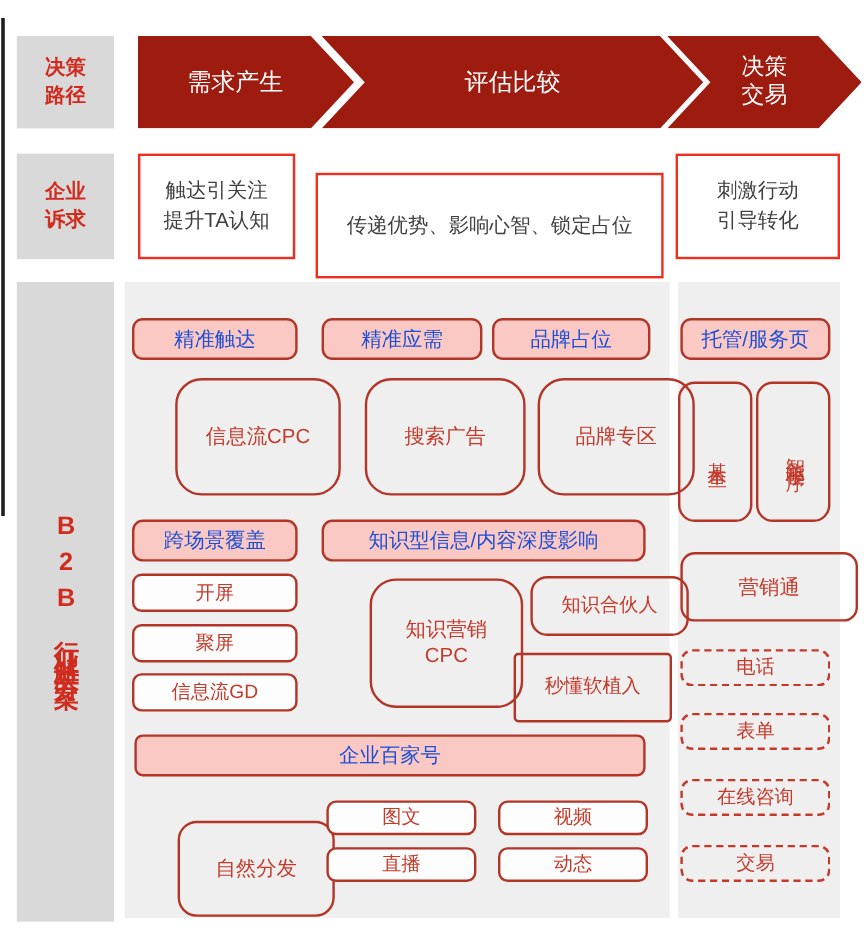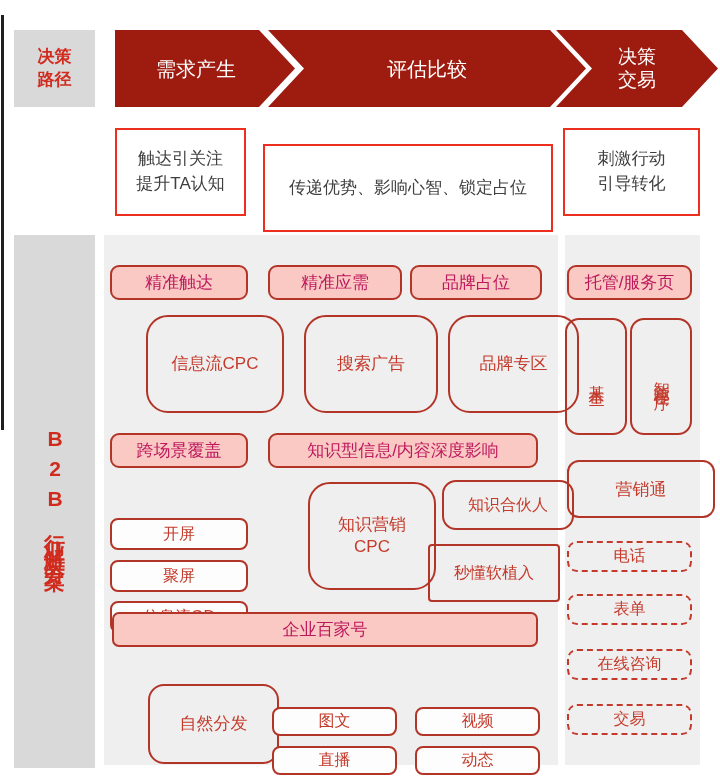--- a/index.html
+++ b/index.html
@@ -28,25 +28,25 @@
 
   
   .panel{background:#f0efef;}
   .sol-label-col{left:14px;top:235px;width:81px;height:533px;background:#d9d9d9;
                  display:flex;justify-content:center;align-items:flex-start;padding-top:192px;}
   .vtext{writing-mode:vertical-rl;text-orientation:upright;}
   .sol-label-text{color:#d12b1e;font-size:21px;font-weight:bold;letter-spacing:7px;}
 
   
   .pill{background:#fac9c4;border:2px solid #b23527;border-radius:9px;
-        color:#be185d;font-size:17px;}
+        color:#1d4ed8;font-size:17px;}
   .box-lg{border:2px solid #b23527;border-radius:22px;background:transparent;
           color:#c43a2b;font-size:17px;line-height:1.3;margin-left:36px;}
   .box-sm{border:2px solid #b23527;border-radius:8px;background:#fdfdfd;
-          color:#c43a2b;font-size:16px;margin-top:40px;}
+          color:#c43a2b;font-size:16px;}
   .box-solid{border:2px solid #b23527;border-radius:12px;background:transparent;
              color:#c43a2b;font-size:17px;}
   .box-dashed{border:2px dashed #c5392b;border-radius:10px;background:transparent;
               color:#c43a2b;font-size:16px;}
   .vbox{border:2px solid #b23527;border-radius:14px;background:transparent;
         color:#c43a2b;font-size:16px;letter-spacing:3px;}
 </style>
 </head>
 <body>
 
@@ -54,20 +54,22 @@
 
   <div class="abs accent-line"></div>
 
   <div class="abs rowlabel center preline" style="top:30px;height:77px;">决策
 路径</div>
   <div class="abs arrow arrow-first center" style="left:115px;width:180px;padding-right:34px;padding-left:16px;">需求产生</div>
   <div class="abs arrow arrow-mid center" style="left:268px;width:318px;padding-left:36px;padding-right:36px;">评估比较</div>
   <div class="abs arrow arrow-mid center preline" style="left:556px;width:162px;padding-left:34px;padding-right:34px;font-size:19px;">决策
 交易</div>
 
+  <div class="abs rowlabel center preline" style="top:128px;height:88px;">企业
+诉求</div>
   <div class="abs demandbox center preline" style="left:115px;width:131px;">触达引关注
 提升TA认知</div>
   <div class="abs demandbox center" style="left:263px;width:290px;margin-top:16px;">传递优势、影响心智、锁定占位</div>
   <div class="abs demandbox center preline" style="left:563px;width:137px;">刺激行动
 引导转化</div>
 
   <div class="abs sol-label-col">
     <span class="vtext sol-label-text">B2B行业解决方案</span>
   </div>
 

